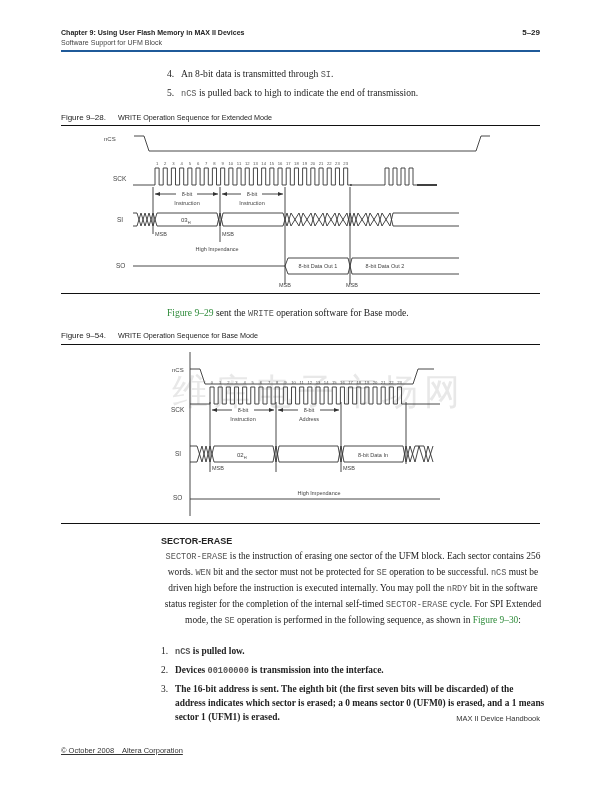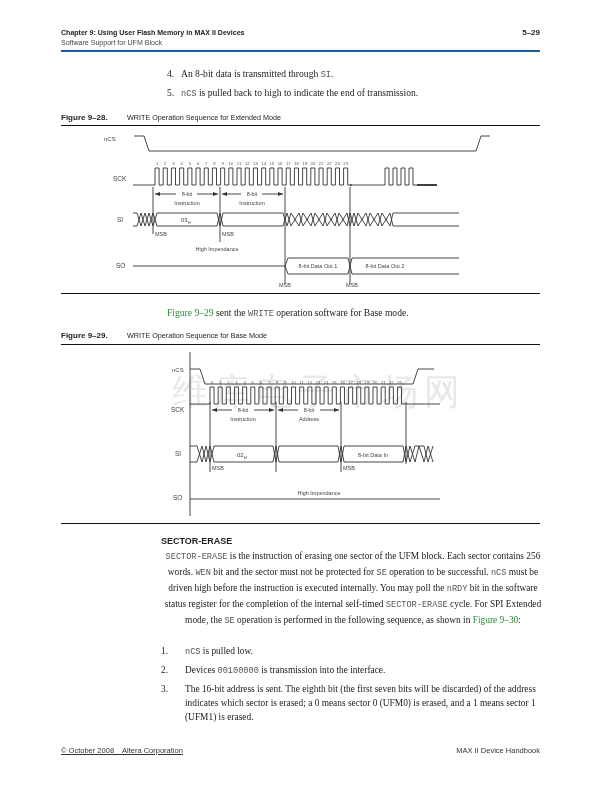--- a/index.html
+++ b/index.html
@@ -6,31 +6,31 @@
   body { width:612px; height:792px; position:relative; overflow:hidden; font-family:"Liberation Serif", serif; color:#222; }
   .hdr-title { position:absolute; left:61px; top:28px; font-family:"Liberation Sans", sans-serif; font-weight:bold; font-size:8px; color:#222; transform:scaleX(0.88); transform-origin:left; }
   .hdr-sub { position:absolute; left:61px; top:38px; font-family:"Liberation Sans", sans-serif; font-size:8px; color:#444; transform:scaleX(0.88); transform-origin:left; }
   .hdr-page { position:absolute; right:72px; top:28px; font-family:"Liberation Sans", sans-serif; font-weight:bold; font-size:8px; color:#222; }
   .hdr-rule { position:absolute; left:61px; top:50px; width:479px; height:2px; background:#1f5a99; }
   .body-text { position:absolute; left:167px; font-size:9.6px; line-height:16px; color:#222; }
   .num { display:inline-block; width:14px; }
   code, .mono { font-family:"Liberation Mono", monospace; font-size:8.6px; color:#555; }
   .link { color:#2e8b3a; }
   .fig-cap { position:absolute; left:61px; font-family:"Liberation Sans", sans-serif; font-size:8px; color:#222; }
-  .fig-cap b { font-weight:bold; margin-right:17px; }
+  .fig-cap b { font-weight:normal; margin-right:10px; }
   .fig-cap span.t { transform:scaleX(0.9); display:inline-block; transform-origin:left; }
   .fig-rule { position:absolute; left:61px; width:479px; height:1px; background:#111; }
   svg text { font-family:"Liberation Sans", sans-serif; }
   .sec-head { position:absolute; left:161px; top:536px; font-family:"Liberation Sans", sans-serif; font-weight:bold; font-size:9px; color:#222; }
   .para { position:absolute; left:161px; top:549px; width:384px; font-size:9.4px; line-height:15px; color:#222;text-align:center; }
   .li { position:absolute; left:161px; width:384px; font-size:9.4px; line-height:14px; color:#222; }
   .li .n { position:absolute; left:0; }
-  .li .c { display:block; margin-left:24px; }
+  .li .c { display:block; margin-left:14px;font-weight:bold; }
   .ftr-left { position:absolute; left:61px; top:746px; font-family:"Liberation Sans", sans-serif; font-size:7.5px; color:#333;text-decoration:underline; }
-  .ftr-right { position:absolute; right:72px; top:746px; font-family:"Liberation Sans", sans-serif; font-size:7.5px; color:#333; }
+  .ftr-right { position:absolute; right:72px; top:714px; font-family:"Liberation Sans", sans-serif; font-size:7.5px; color:#333; }
   .watermark { position:absolute; left:172px; top:368px; font-family:"DejaVu Serif", serif; font-size:36px; color:#e8e8e8; letter-spacing:6px; }
 </style>
 </head>
 <body>
 
 <div class="hdr-title">Chapter 9: Using User Flash Memory in MAX II Devices</div>
 <div class="hdr-sub">Software Support for UFM Block</div>
 <div class="hdr-page">5–29</div>
 <div class="hdr-rule"></div>
 
@@ -125,21 +125,21 @@
   <text x="285" y="287" font-size="5.5" fill="#444" text-anchor="middle">MSB</text>
   <text x="352" y="287" font-size="5.5" fill="#444" text-anchor="middle">MSB</text>
 </svg>
 <div class="fig-rule" style="top:293px;"></div>
 
 <div class="body-text" style="top:305px;">
   <span class="link">Figure 9–29</span><span> sent the </span><code>WRITE</code><span> operation software for Base mode.</span>
 </div>
 
 <div class="fig-cap" style="top:331px;">
-  <b>Figure 9–29.</b>
+  <b>Figure 9–54.</b>
   <span class="t">WRITE Operation Sequence for Base Mode</span>
 </div>
 <div class="fig-rule" style="top:344px;"></div>
 
 <div class="watermark">维库电子市场网</div>
 
 <svg style="position:absolute;left:0;top:345px;" width="612" height="180" viewBox="0 345 612 180">
   <g stroke="#333" stroke-width="0.9" fill="none">
     <line x1="190" y1="352" x2="190" y2="516"></line>
 

